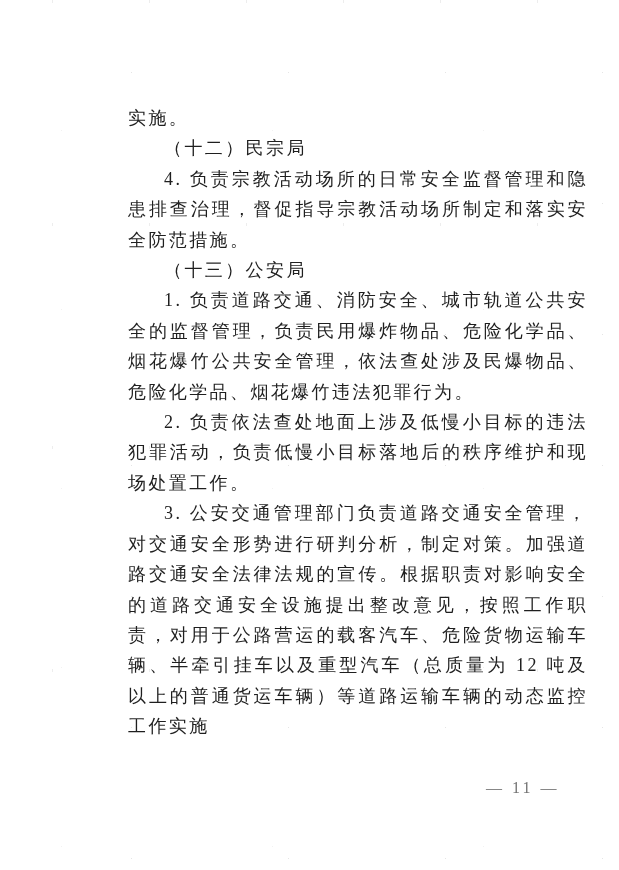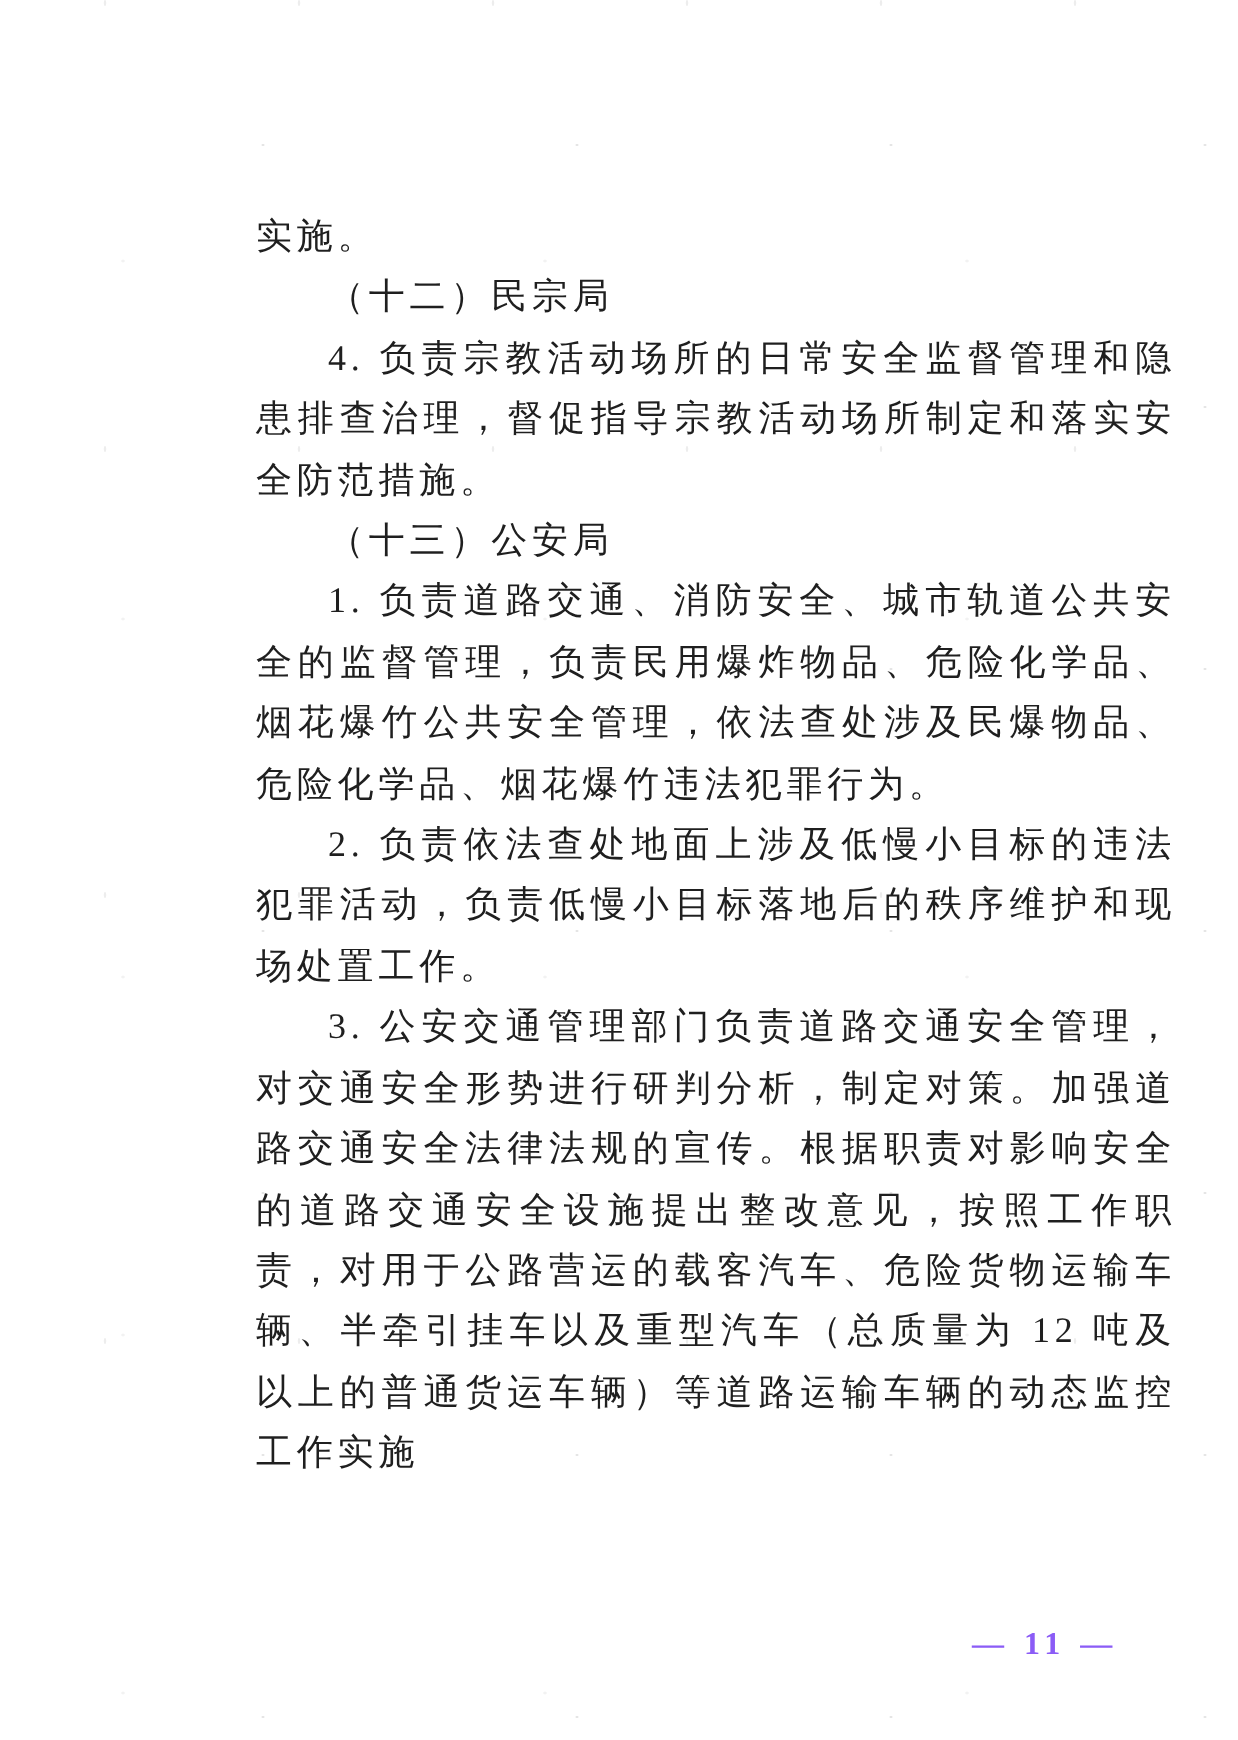--- a/index.html
+++ b/index.html
@@ -46,27 +46,26 @@
   }
   .para-indent {
     text-indent: 2em;
   }
   .para-heading {
     text-indent: 2em;
     font-weight: 400;
   }
   .page-number {
     position: absolute;
-    top: 814px;
+    top: 779px;
     left: 446px;
     font-size: 16px;
     letter-spacing: 3px;
-    color: #8b5cf6;
+    color: #737373;
     white-space: nowrap;
-    font-weight: bold;
   }
 </style>
 </head>
 <body>
 
 <div class="page">
   <div class="text-block">
     <p>实施。</p>
     <p class="para-heading">（十二）民宗局</p>
     <p class="para-indent">4. 负责宗教活动场所的日常安全监督管理和隐患排查治理，督促指导宗教活动场所制定和落实安全防范措施。</p>

